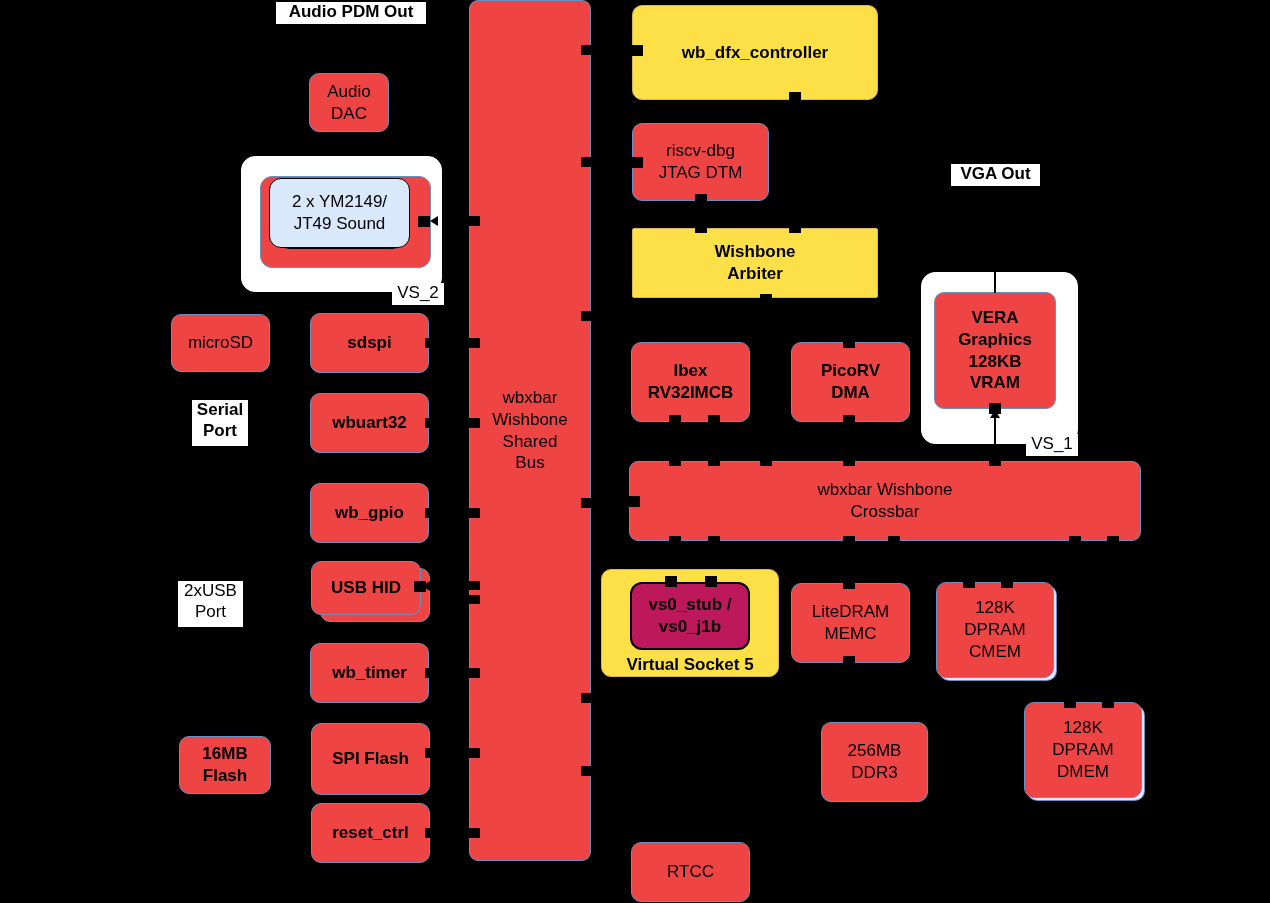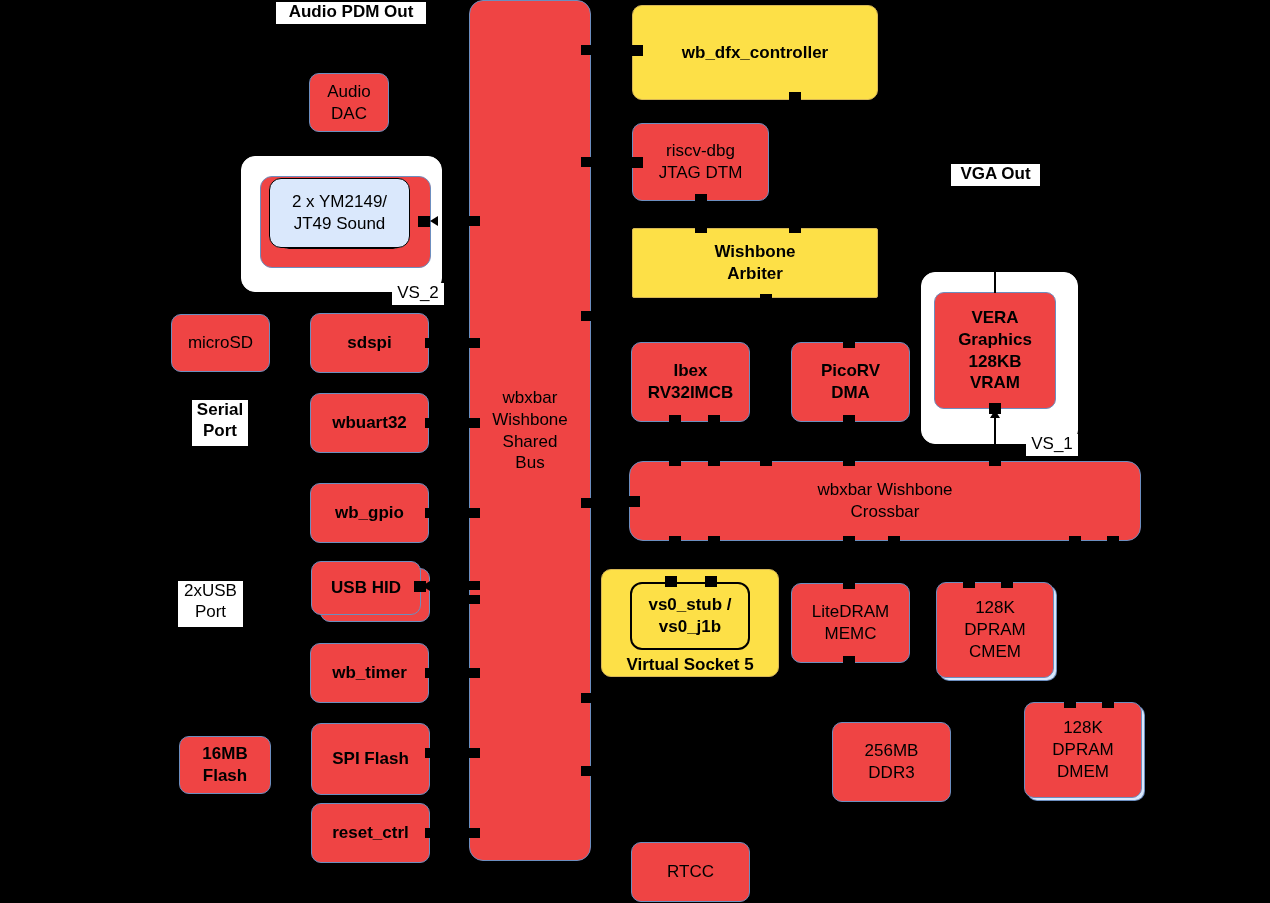--- a/index.html
+++ b/index.html
@@ -6,21 +6,21 @@
   #stage{position:relative;width:1270px;height:903px;background:#000;overflow:hidden;
          font-family:"Liberation Sans", sans-serif;}
 
   
   .blk{position:absolute;box-sizing:border-box;
        display:flex;align-items:center;justify-content:center;text-align:center;
        background:#ef4444;border:1px solid #6c8ebf;border-radius:10px;
        color:#000;font-size:17px;line-height:1.28;white-space:pre-line;}
   .blk.bold{font-weight:bold;}
   .blk.yel{background:#fde047;border-color:#d6b656;}
-  .blk.sq{border-radius:14px;justify-content:center;}
+  .blk.sq{border-radius:9px;justify-content:center;}
   .blk.white{background:#ffffff;border:1px solid #ffffff;border-radius:14px;}
   .blk.plain{border:1px solid #000;border-radius:12px;background:transparent;}
   .blk.shadow{box-shadow:3px 3px 0 -1px #dae8fc, 3px 3px 0 0 #6c8ebf;}
 
   
   .lbl{position:absolute;background:#ffffff;color:#000;font-weight:bold;
        font-size:17px;line-height:1.22;text-align:center;padding:0 1px;
        box-sizing:border-box;white-space:pre-line;}
   .lbl.reg{font-weight:normal;margin-top:16px;}
 
@@ -212,38 +212,38 @@
   <div class="port" style="left:843px;top:536px;width:12px;height:11px;"></div>
   <div class="port" style="left:888px;top:536px;width:12px;height:11px;"></div>
   <div class="port" style="left:1069px;top:536px;width:12px;height:11px;"></div>
   <div class="port" style="left:1107px;top:536px;width:12px;height:11px;"></div>
 
   <div class="ln" style="left:674px;top:547px;width:2px;height:22px;"></div>
   <div class="ln" style="left:713px;top:547px;width:2px;height:40px;"></div>
   <div class="arr down" style="left:670px;top:567px;"></div>
 
   <div class="blk yel" style="left:601px;top:569px;width:178px;height:108px;border-radius:10px;"></div>
-  <div class="blk bold" style="left:630px;top:582px;width:120px;height:68px;background:#fde047;border:2px solid #000;border-radius:12px;">
+  <div class="blk bold" style="left:630px;top:582px;width:120px;height:68px;background:#be185d;border:2px solid #000;border-radius:12px;">
     <span>vs0_stub /
 vs0_j1b</span>
   </div>
   <div style="position:absolute;left:601px;top:655px;width:178px;height:22px;color:#000;font-weight:bold;font-size:17px;text-align:center;">Virtual Socket 5</div>
   <div class="port" style="left:665px;top:576px;width:12px;height:11px;"></div>
   <div class="port" style="left:705px;top:576px;width:12px;height:11px;"></div>
 
   <div class="blk" style="left:791px;top:583px;width:119px;height:80px;justify-content:center;">
     <span>LiteDRAM
 MEMC</span>
   </div>
   <div class="port" style="left:843px;top:578px;width:12px;height:11px;"></div>
   <div class="port" style="left:843px;top:656px;width:12px;height:11px;"></div>
   <div class="ln" style="left:848px;top:547px;width:2px;height:36px;"></div>
   <div class="ln" style="left:848px;top:663px;width:2px;height:60px;"></div>
 
-  <div class="blk" style="left:821px;top:722px;width:119px;height:80px;margin-left:11px;">
+  <div class="blk" style="left:821px;top:722px;width:107px;height:80px;">
     <span>256MB
 DDR3</span>
   </div>
 
   <div class="blk shadow" style="left:936px;top:582px;width:118px;height:96px;">
     <span>128K
 DPRAM
 CMEM</span>
   </div>
   <div class="port" style="left:963px;top:577px;width:12px;height:11px;"></div>

